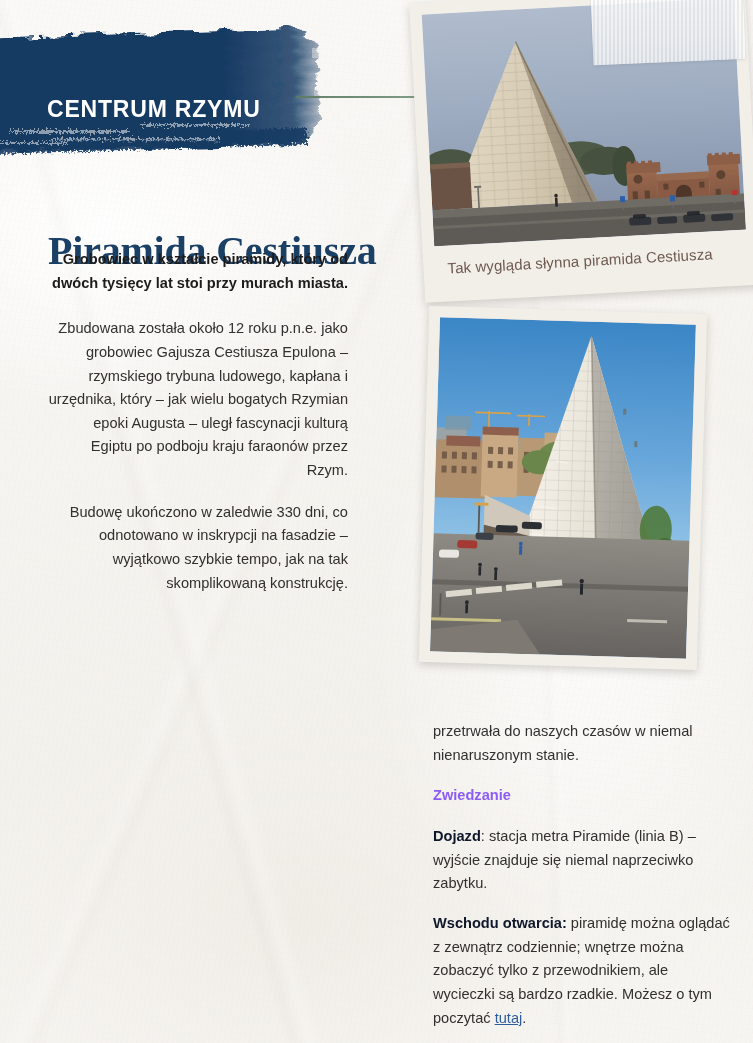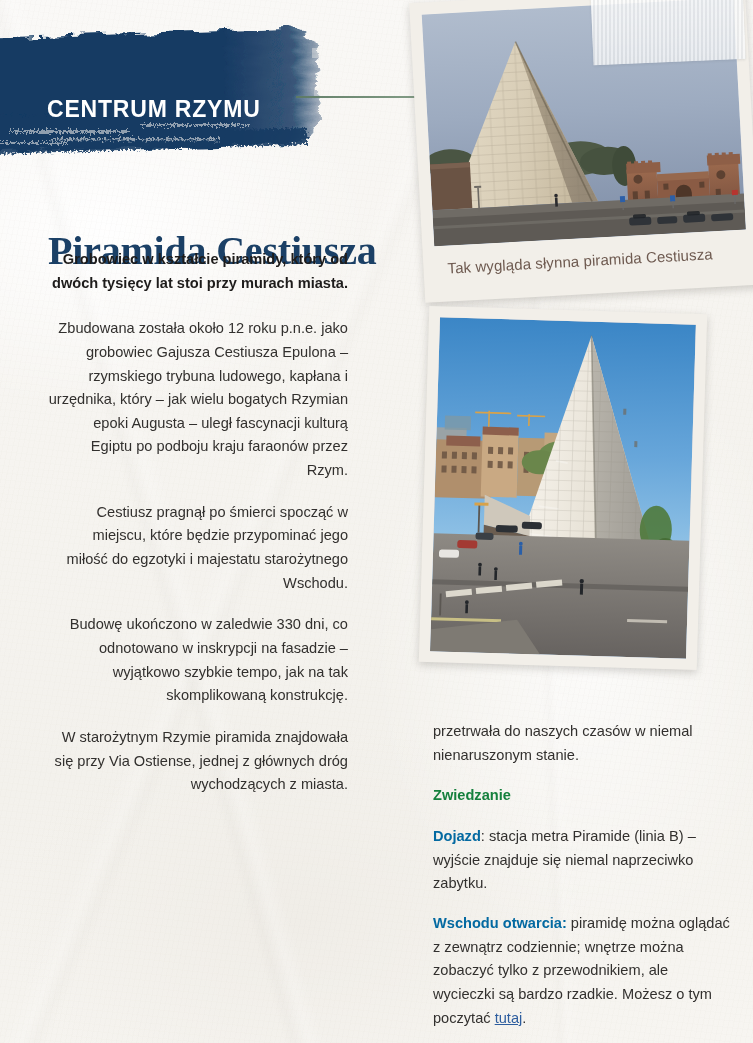--- a/index.html
+++ b/index.html
@@ -116,25 +116,25 @@
   }
   .para.lead {
     font-weight: 700;
     color: #1e1c1b;
     margin-bottom: 22px;
   }
   .para.tight { margin-bottom: 16px; }
   .sub-head {
     font-size: 14.6px;
     font-weight: 700;
-    color: #15803d;
+    color: #8b5cf6;
     margin: 0 0 18px 0;
     line-height: 1.5;
   }
-  .para b, .para strong { color: #0369a1; font-weight: 700; text-align: right; }
+  .para b, .para strong { color: #0f172a; font-weight: 700; text-align: right; }
   .link {
     color: #2d5d9e;
   }
 
   
   .photo {
     position: absolute;
     background: #f2efe9;
     box-shadow: 0 3px 9px rgba(80,75,68,0.24);
   }
@@ -249,23 +249,21 @@
     <div class="banner-label" data-interactable="false">CENTRUM RZYMU</div>
   </div>
 
   <div class="connector-line" data-interactable="false"></div>
 
   <div class="title-main" data-interactable="false">Piramida Cestiusza</div>
 
   <div class="col-left" data-interactable="false">
     <p class="para lead" data-interactable="false">Grobowiec w kształcie piramidy, który od dwóch tysięcy lat stoi przy murach miasta.</p>
     <p class="para" data-interactable="false">Zbudowana została około 12 roku p.n.e. jako grobowiec Gajusza Cestiusza Epulona – rzymskiego trybuna ludowego, kapłana i urzędnika, który – jak wielu bogatych Rzymian epoki Augusta – uległ fascynacji kulturą Egiptu po podboju kraju faraonów przez Rzym.</p>
-    <p class="para" data-interactable="false">Cestiusz pragnął po śmierci spocząć w miejscu, które będzie przypominać jego miłość do egzotyki i majestatu starożytnego Wschodu.</p>
     <p class="para" data-interactable="false">Budowę ukończono w zaledwie 330 dni, co odnotowano w inskrypcji na fasadzie – wyjątkowo szybkie tempo, jak na tak skomplikowaną konstrukcję.</p>
-    <p class="para" data-interactable="false">W starożytnym Rzymie piramida znajdowała się przy Via Ostiense, jednej z głównych dróg wychodzących z miasta.</p>
   </div>
 
   <div class="col-right" data-interactable="false">
     <p class="para" data-interactable="false">przetrwała do naszych czasów w niemal nienaruszonym stanie.</p>
     <p class="sub-head" data-interactable="false">Zwiedzanie</p>
     <p class="para tight" data-interactable="false"><b data-interactable="false">Dojazd</b><span data-interactable="false">: stacja metra Piramide (linia B) – wyjście znajduje się niemal naprzeciwko zabytku.</span></p>
     <p class="para" data-interactable="false"><b data-interactable="false">Wschodu otwarcia:</b><span data-interactable="false"> piramidę można oglądać z zewnątrz codziennie; wnętrze można zobaczyć tylko z przewodnikiem, ale wycieczki są bardzo rzadkie. Możesz o tym poczytać </span><a class="link" href="#" data-interactable="true">tutaj</a><span data-interactable="false">.</span></p>
   </div>
 
   <div class="photo photo-top" data-interactable="false">

